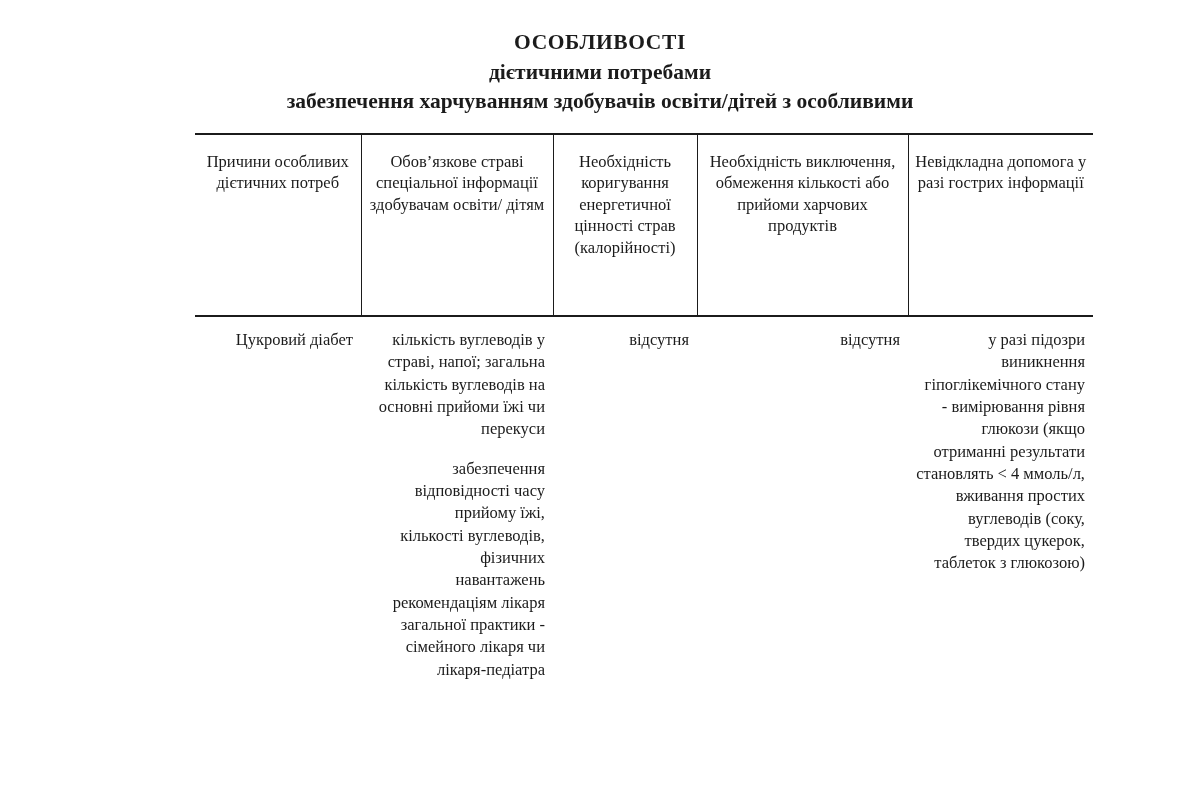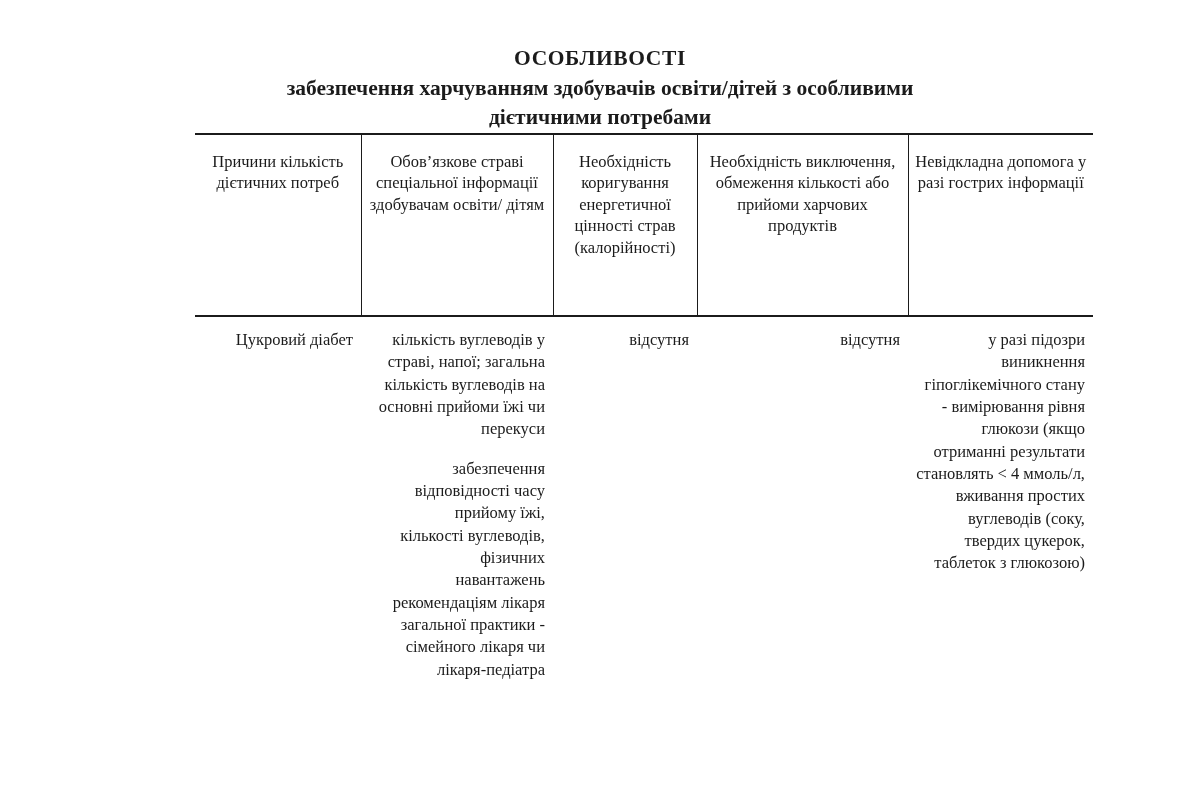--- a/index.html
+++ b/index.html
@@ -43,21 +43,21 @@
     top: 0;
     left: 0;
     width: 1200px;
     height: 788px;
     padding: 0;
   }
 
   
   .title-block {
     width: 900px;
-    margin: 16px auto;
+    margin: 0 auto;
     padding-top: 28px;
     text-align: center;
     font-weight: bold;
     font-size: 21.5px;
     line-height: 1.33;
   }
   .title-main {
     display: block;
     letter-spacing: 0.6px;
   }
@@ -118,36 +118,36 @@
 <body>
 
 <div class="top-bleed">
   <span>⌐  ⌐     ▲</span>
 </div>
 
 <div class="page">
 
   <div class="title-block">
     <span class="title-main">ОСОБЛИВОСТІ</span>
+    <span class="title-sub">дієтичними потребами</span>
     <span class="title-sub">забезпечення харчуванням здобувачів освіти/дітей з особливими</span>
-    <span class="title-sub">дієтичними потребами</span>
   </div>
 
   <div class="tbl-wrap">
     <table class="matrix">
       <colgroup>
         <col class="c1">
           <col class="c2">
           <col class="c3">
           <col class="c4">
           <col class="c5">
       </colgroup>
       <thead>
         <tr>
-          <th>Причини кількість дієтичних потреб</th>
+          <th>Причини особливих дієтичних потреб</th>
           <th>Обов’язкове страві спеціальної інформації здобувачам освіти/ дітям</th>
           <th>Необхідність коригування енергетичної цінності страв (калорійності)</th>
           <th>Необхідність виключення, обмеження кількості або прийоми харчових продуктів</th>
           <th>Невідкладна допомога у разі гострих інформації</th>
         </tr>
       </thead>
       <tbody>
         <tr>
           <td>
             <p class="para">Цукровий діабет</p>

